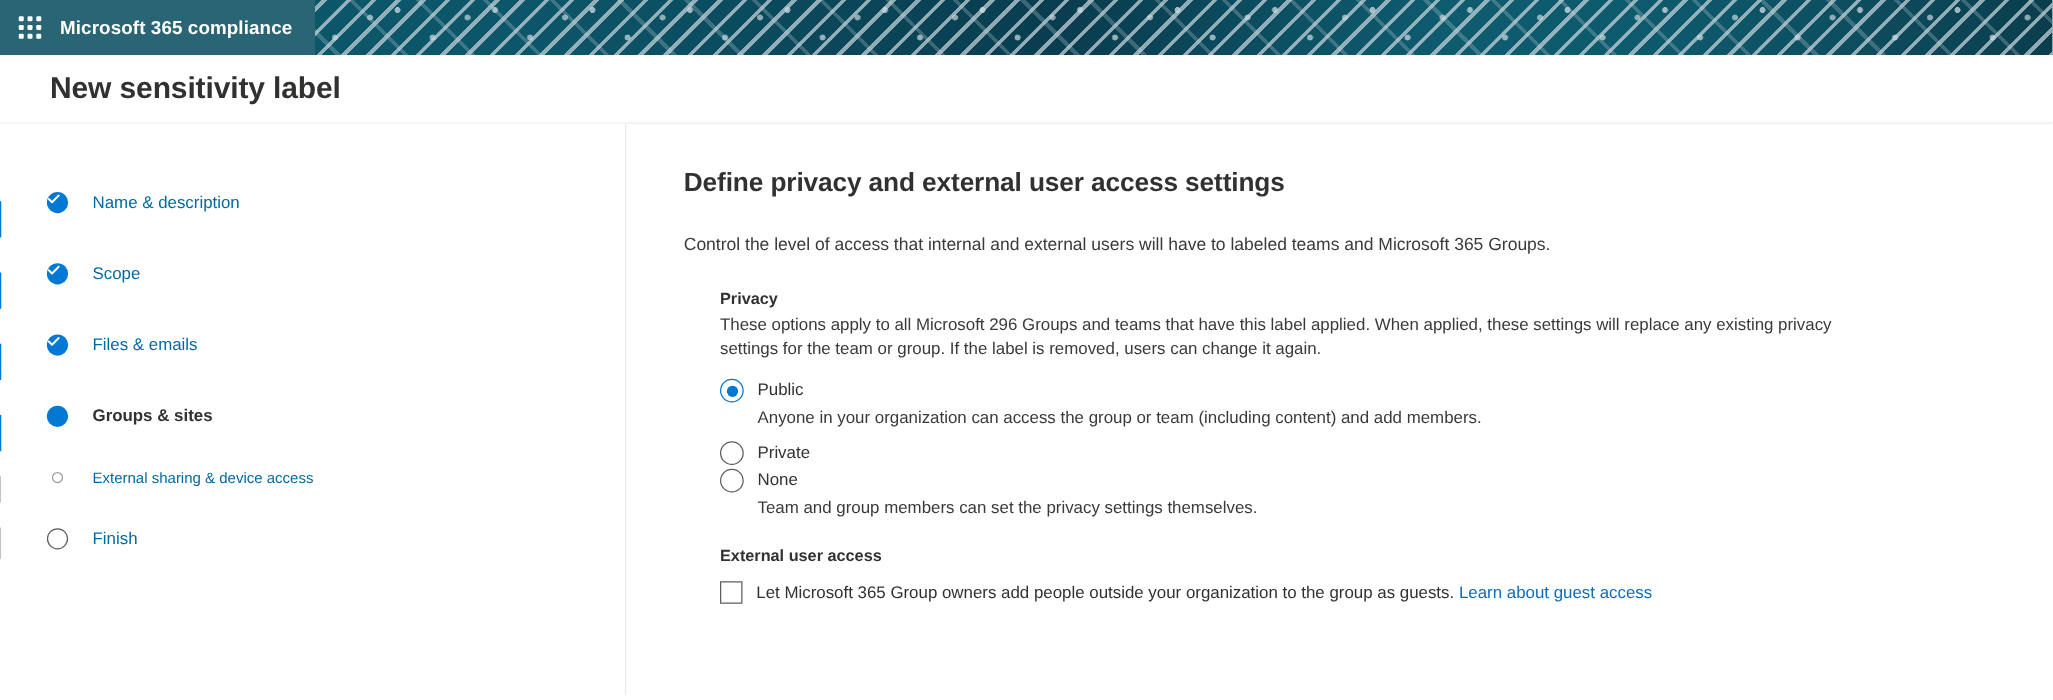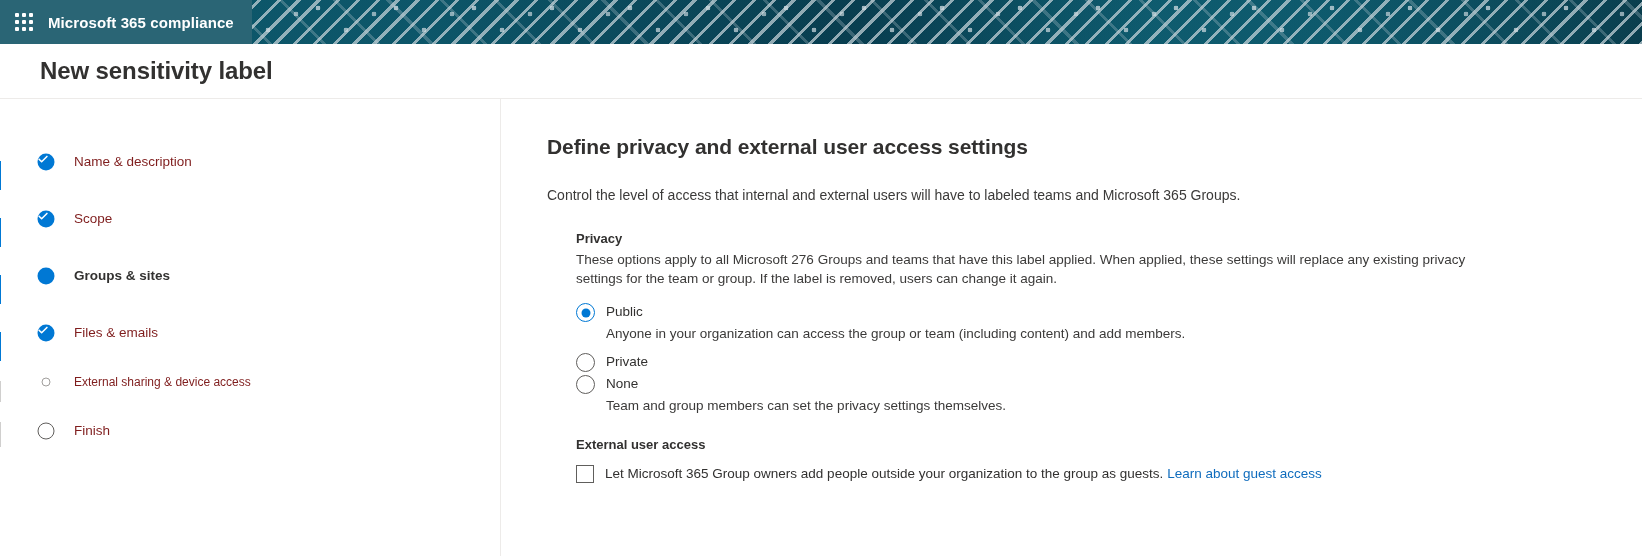--- a/index.html
+++ b/index.html
@@ -180,21 +180,21 @@
     left: 0;
     transform: translateX(-50%);
     width: 2px;
     z-index: 1;
   }
   .conn.blue { background: #0078d4; }
   .conn.gray { background: #a19f9d; width: 1px; }
 
   .step-label {
     font-size: 13.5px;
-    color: #7f1d1d;
+    color: #0369a1;
     padding-left: 28px;
     white-space: nowrap;
   }
   .step-label.strong {
     font-weight: bold;
     color: #323130;
   }
   .step.sub .step-label { font-size: 12px; }
   .step.sub .step-label.strong { font-size: 12.5px; }
 
@@ -364,36 +364,36 @@
             <svg viewBox="0 0 12 12" aria-hidden="true">
                 <path d="M1.7 6.2 L4.5 9 L10.3 3.2" fill="none" stroke="#ffffff" stroke-width="1.7" stroke-linecap="round" stroke-linejoin="round"></path>
               </svg>
           </span>
         </span>
         <span class="step-label">Scope</span>
       </div>
 
       <div class="step major">
         <span class="marker">
-          <span class="m-current"></span>
-        </span>
-        <span class="step-label strong">Groups &amp; sites</span>
-      </div>
-
-      <div class="step major">
-        <span class="marker">
           <span class="m-done">
             <svg viewBox="0 0 12 12" aria-hidden="true">
                 <path d="M1.7 6.2 L4.5 9 L10.3 3.2" fill="none" stroke="#ffffff" stroke-width="1.7" stroke-linecap="round" stroke-linejoin="round"></path>
               </svg>
           </span>
         </span>
         <span class="step-label">Files &amp; emails</span>
       </div>
 
+      <div class="step major">
+        <span class="marker">
+          <span class="m-current"></span>
+        </span>
+        <span class="step-label strong">Groups &amp; sites</span>
+      </div>
+
 
       <div class="step sub">
         <span class="marker">
           <span class="m-sub-todo"></span>
         </span>
         <span class="step-label">External sharing &amp; device access</span>
       </div>
 
       <div class="step major">
         <span class="marker">
@@ -404,21 +404,21 @@
 
     </div>
   </div>
 
   <div class="main">
     <h1>Define privacy and external user access settings</h1>
     <p class="lead">Control the level of access that internal and external users will have to labeled teams and Microsoft 365 Groups.</p>
 
     <div class="section">
       <div class="section-heading">Privacy</div>
-      <div class="section-desc">These options apply to all Microsoft 276 Groups and teams that have this label applied. When applied, these settings will replace any existing privacy settings for the team or group. If the label is removed, users can change it again.</div>
+      <div class="section-desc">These options apply to all Microsoft 296 Groups and teams that have this label applied. When applied, these settings will replace any existing privacy settings for the team or group. If the label is removed, users can change it again.</div>
 
       <div class="radio-row">
         <span class="radio checked"></span>
         <span class="radio-label">Public</span>
       </div>
       <p class="radio-desc">Anyone in your organization can access the group or team (including content) and add members.</p>
 
       <div class="radio-row">
         <span class="radio"></span>
         <span class="radio-label">Private</span>

